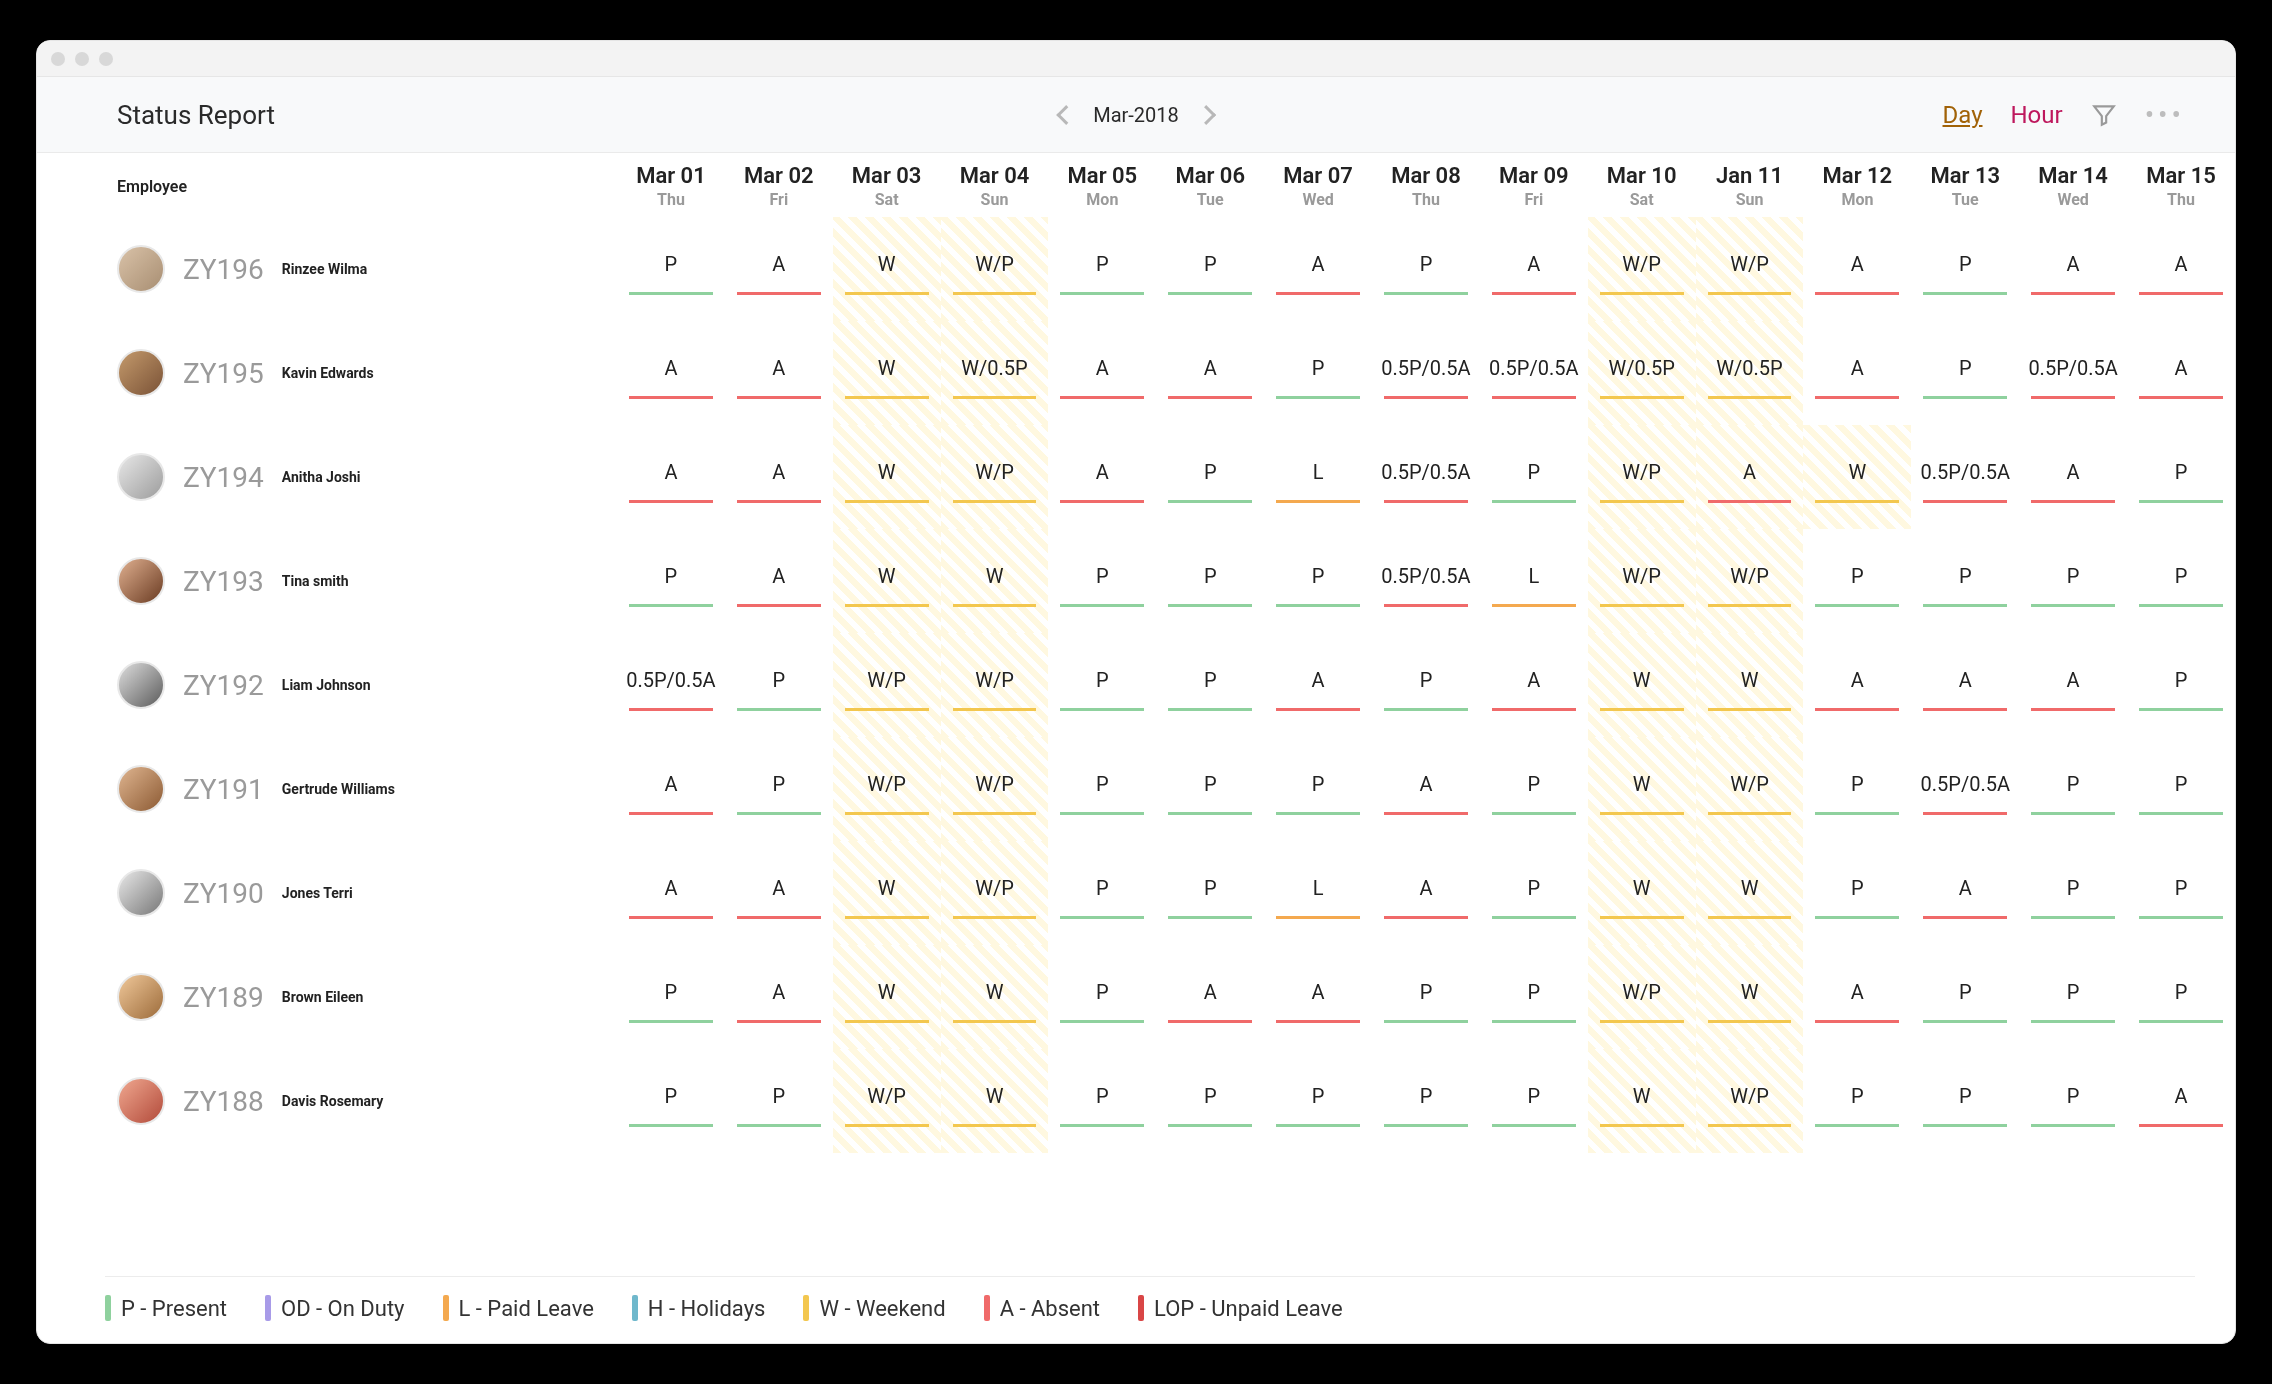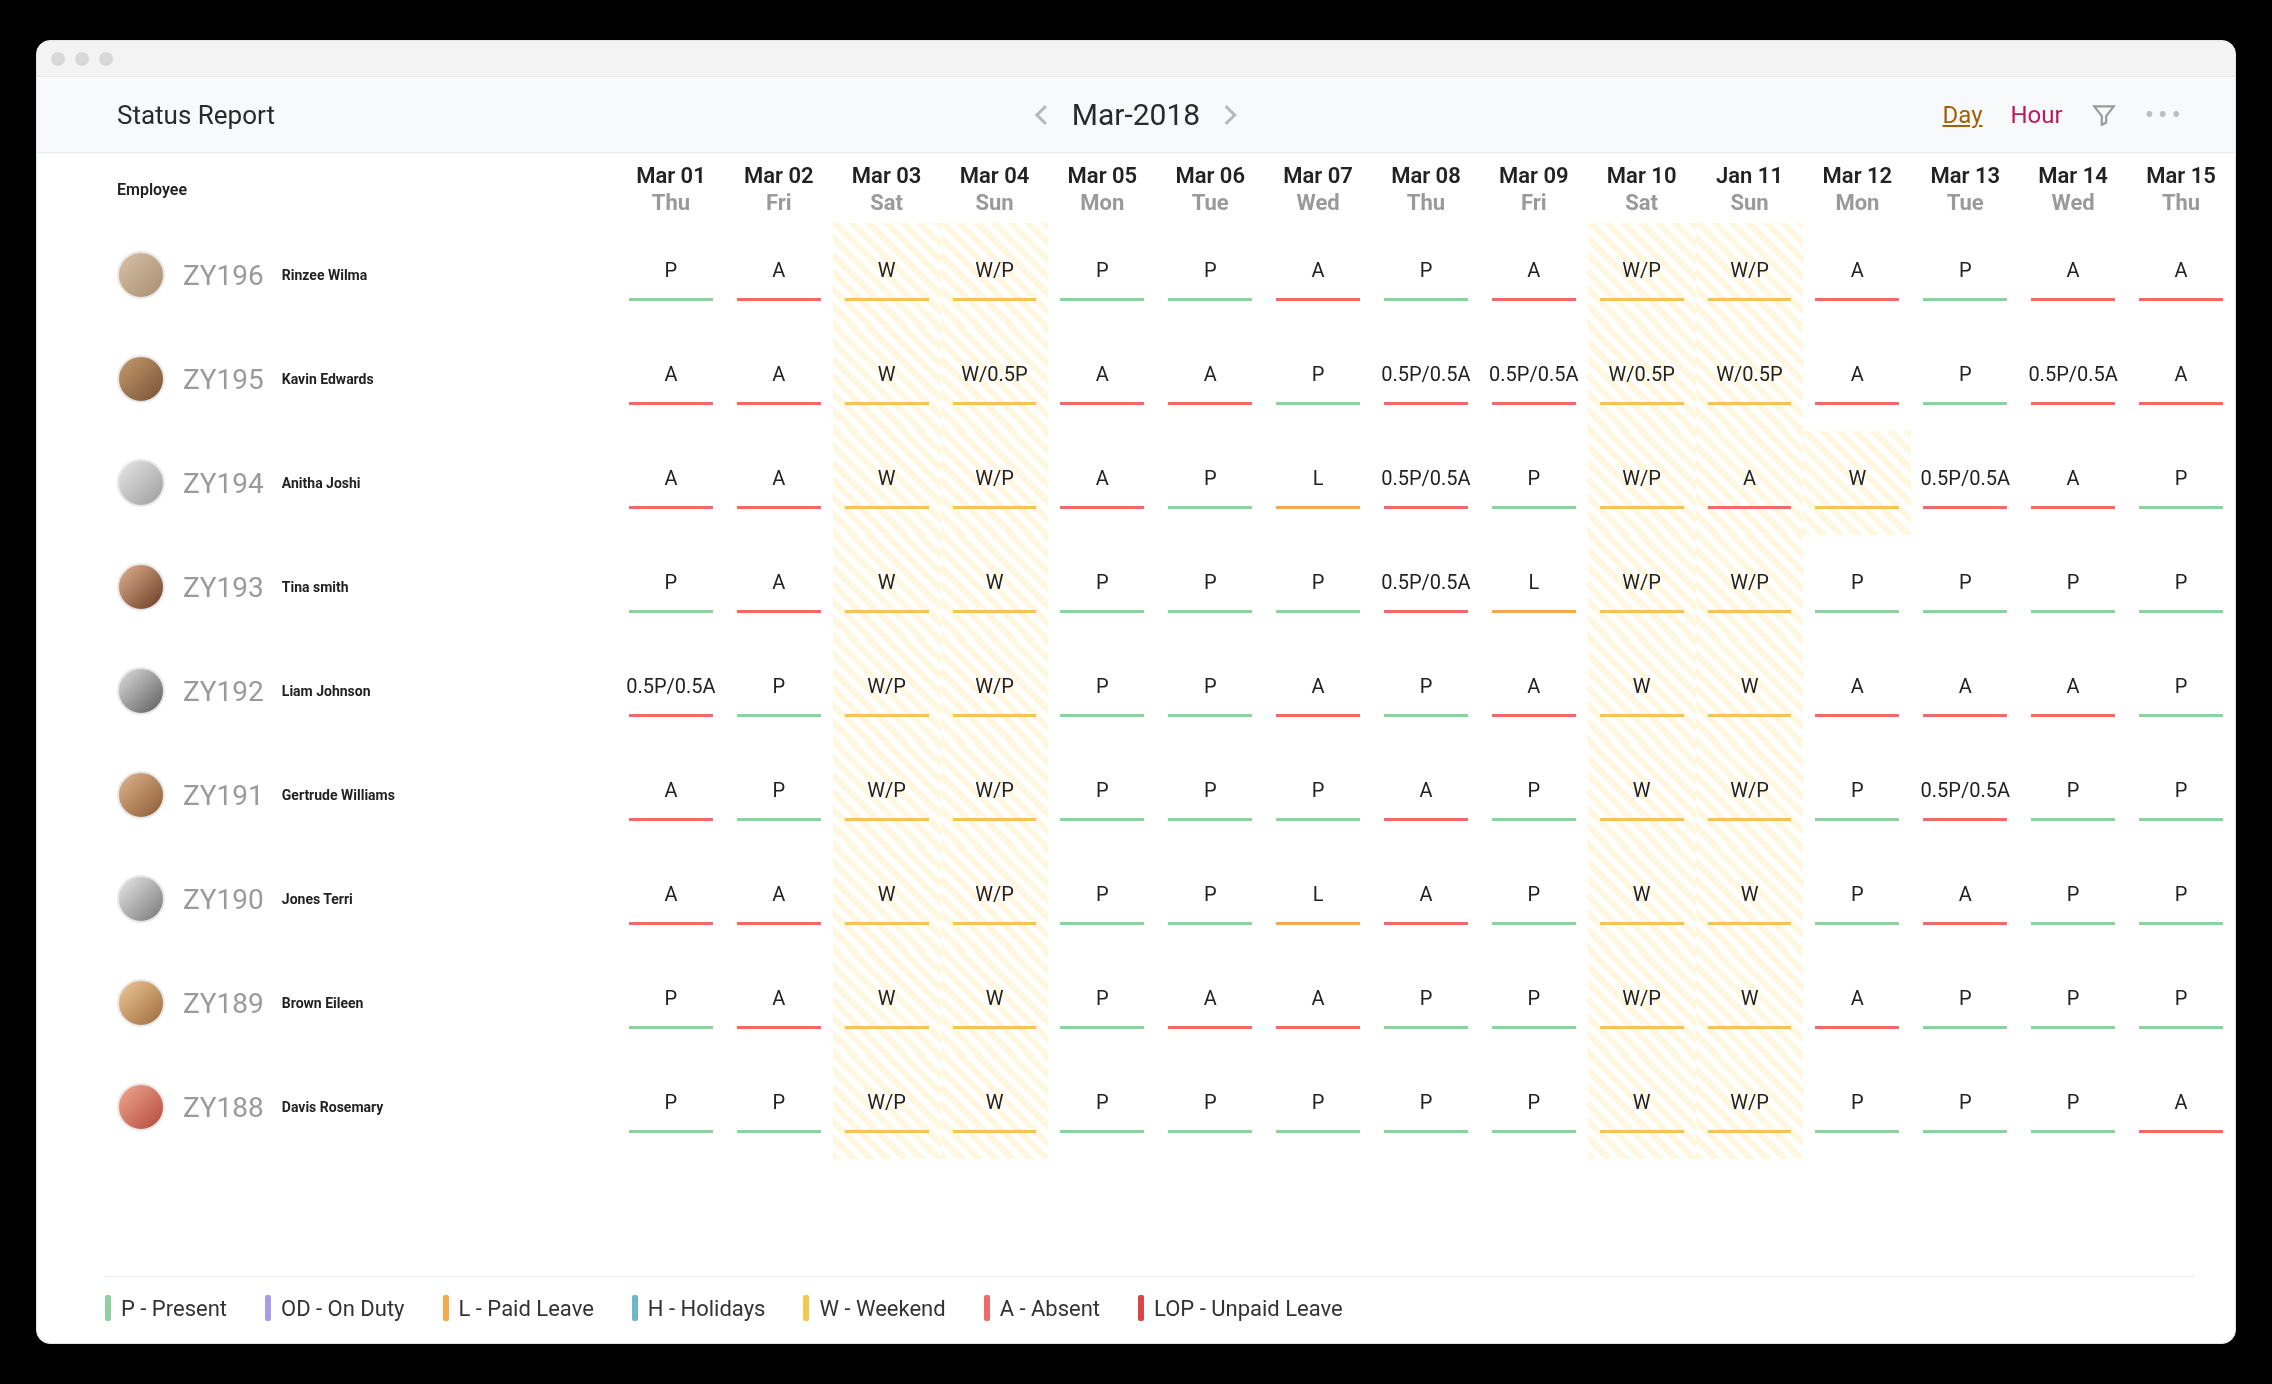--- a/index.html
+++ b/index.html
@@ -3,37 +3,37 @@
 <meta charset="utf-8">
 <style>
   * { box-sizing: border-box; }
   html, body { margin:0; padding:0; background:#000; font-family:-apple-system,BlinkMacSystemFont,"Segoe UI",Roboto,Helvetica,Arial,sans-serif; }
   .stage { width:2272px; height:1384px; margin:0 auto; display:flex; align-items:center; justify-content:center; }
   .window { width:2200px; height:1304px; background:#fff; border-radius:14px; overflow:hidden; border:1px solid #e5e5e5; box-shadow:0 2px 8px rgba(0,0,0,.15); position:relative; }
   .titlebar { height:36px; background:#f3f3f3; display:flex; align-items:center; padding-left:14px; gap:10px; border-bottom:1px solid #e6e6e6; }
   .dot { width:14px; height:14px; border-radius:50%; background:#d8d8d8; }
   .headerbar { height:76px; background:#f8f9fa; border-bottom:1px solid #eaeaea; display:flex; align-items:center; padding:0 50px 0 80px; position:relative; }
   .title { font-size:26px; color:#2a2a2a; font-weight:400; }
-  .period { position:absolute; left:50%; transform:translateX(-50%); display:flex; align-items:center; gap:20px; font-size:30px; color:#2a2a2a; }
+  .period { position:absolute; left:50%; transform:translateX(-50%); display:flex; align-items:center; gap:20px; font-size:20px; color:#2a2a2a; }
   .chev { width:14px; height:14px; border:solid #b8b8b8; border-width:0 3px 3px 0; display:inline-block; padding:0; }
   .chev.left { transform:rotate(135deg); }
   .chev.right { transform:rotate(-45deg); }
   .right-tools { margin-left:auto; display:flex; align-items:center; gap:28px; font-size:24px; }
   .link-active { color:#a16207; text-decoration:underline; }
   .link-muted { color:#be185d; }
   .filter-icon svg { width:26px; height:26px; display:block; }
   .more-dots { color:#bdbdbd; font-size:28px; letter-spacing:4px; }
   .grid-wrap { width:100%; overflow:hidden; }
   table.grid { border-collapse:collapse; width:100%; table-layout:fixed; }
   table.grid th, table.grid td { border:0; }
   col.empcol { width:580px; }
   .head-row th { background:#fff; border-bottom:1px solid #ececec; border-top:1px solid #ececec; padding:10px 0 8px; }
   .head-emp { text-align:left; font-size:16px; color:#222; font-weight:600; padding-left:80px !important; }
   .head-date .d1 { font-size:22px; color:#222; font-weight:600; }
-  .head-date .d2 { font-size:22px; color:#9a9a9a; margin-top:2px; }
+  .head-date .d2 { font-size:16px; color:#9a9a9a; margin-top:2px; }
   .head-date { text-align:center; }
   .body-row td { border-bottom:1px solid #f0f0f0; height:104px; }
   td.empcell { padding-left:80px; }
   .emp { display:flex; align-items:center; gap:18px; }
   .avatar { width:48px; height:48px; border-radius:50%; background:linear-gradient(135deg,#d9c2a8,#a88e72); border:2px solid #e8e8e8; flex:0 0 48px; }
   .avatar.a2{background:linear-gradient(135deg,#c49a6c,#7a5236);}
   .avatar.a3{background:linear-gradient(135deg,#e7e7e7,#9c9c9c);}
   .avatar.a4{background:linear-gradient(135deg,#e0b090,#6a3b22);}
   .avatar.a5{background:linear-gradient(135deg,#dedede,#5b5b5b);}
   .avatar.a6{background:linear-gradient(135deg,#dfb590,#8c5a33);}

